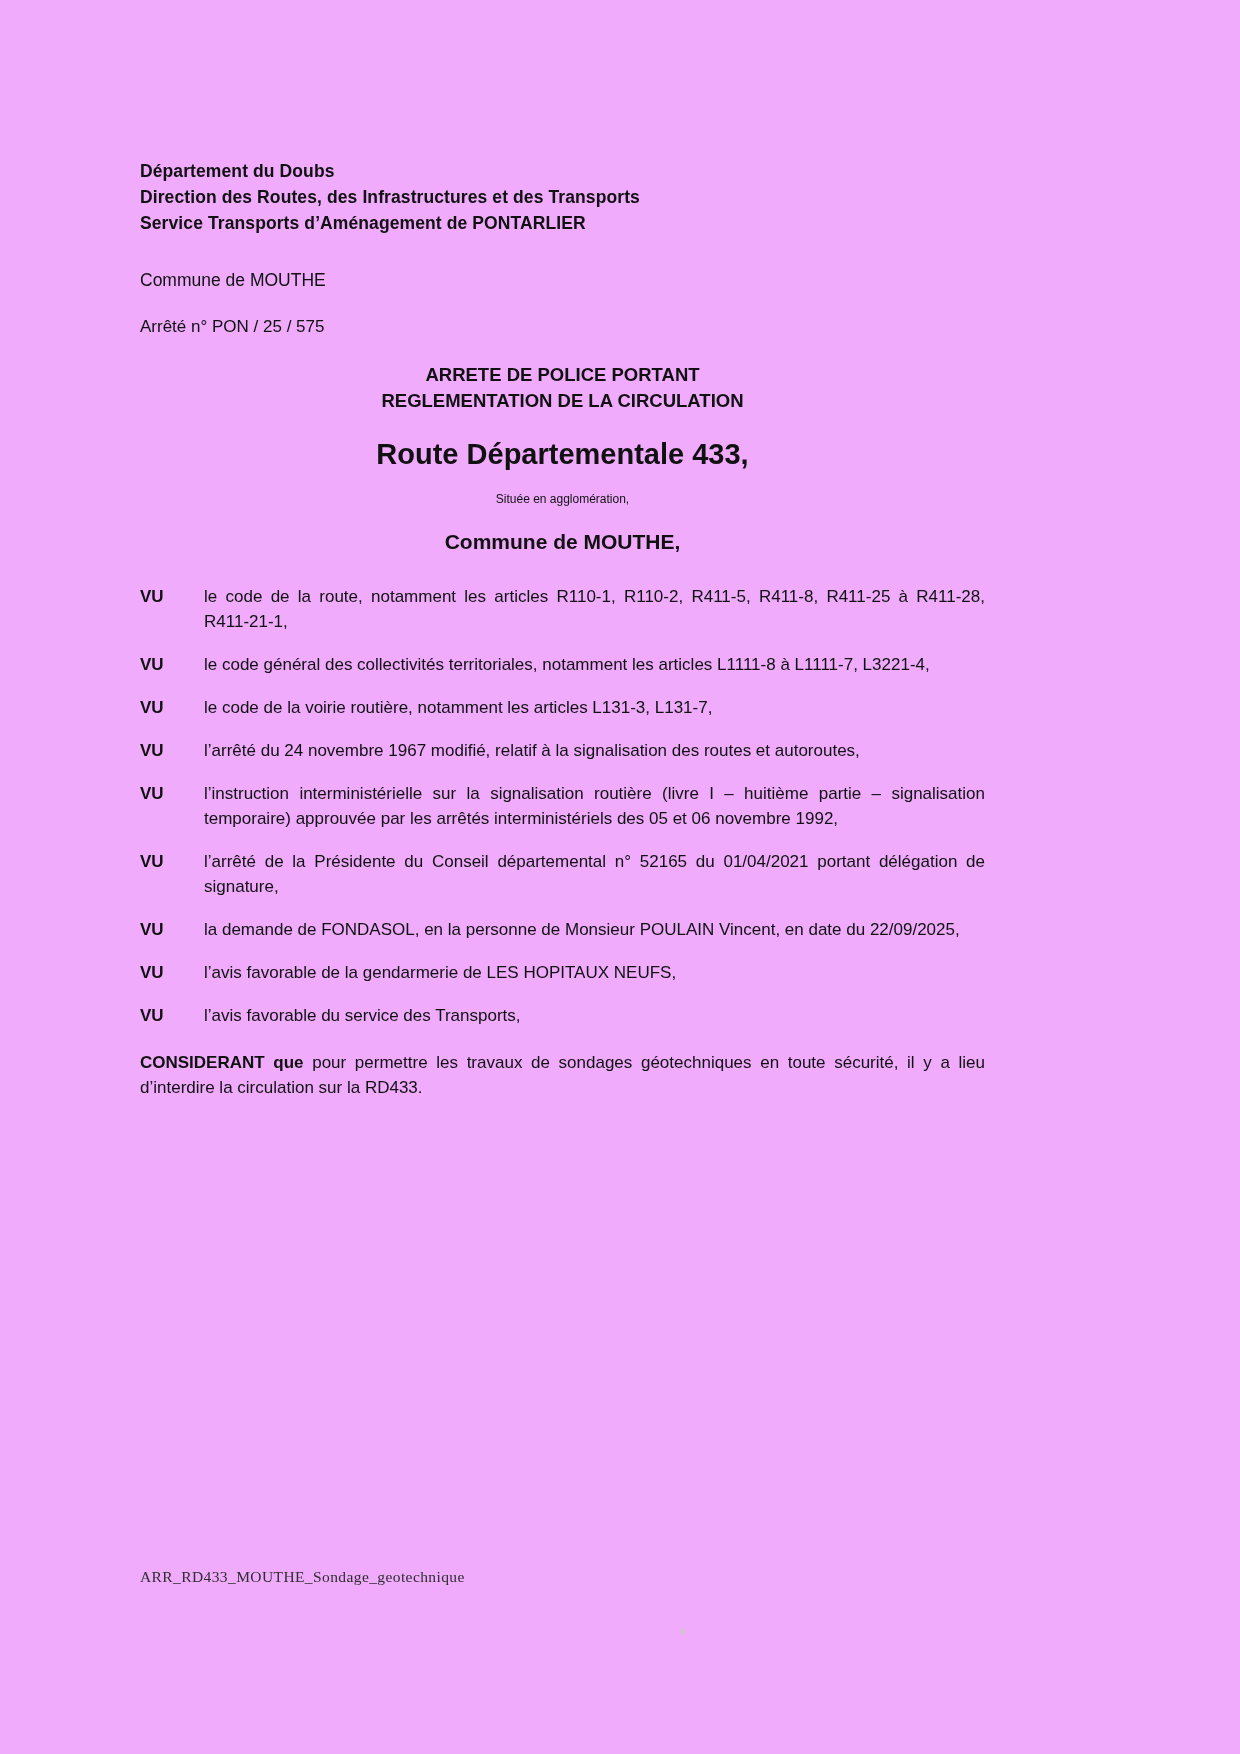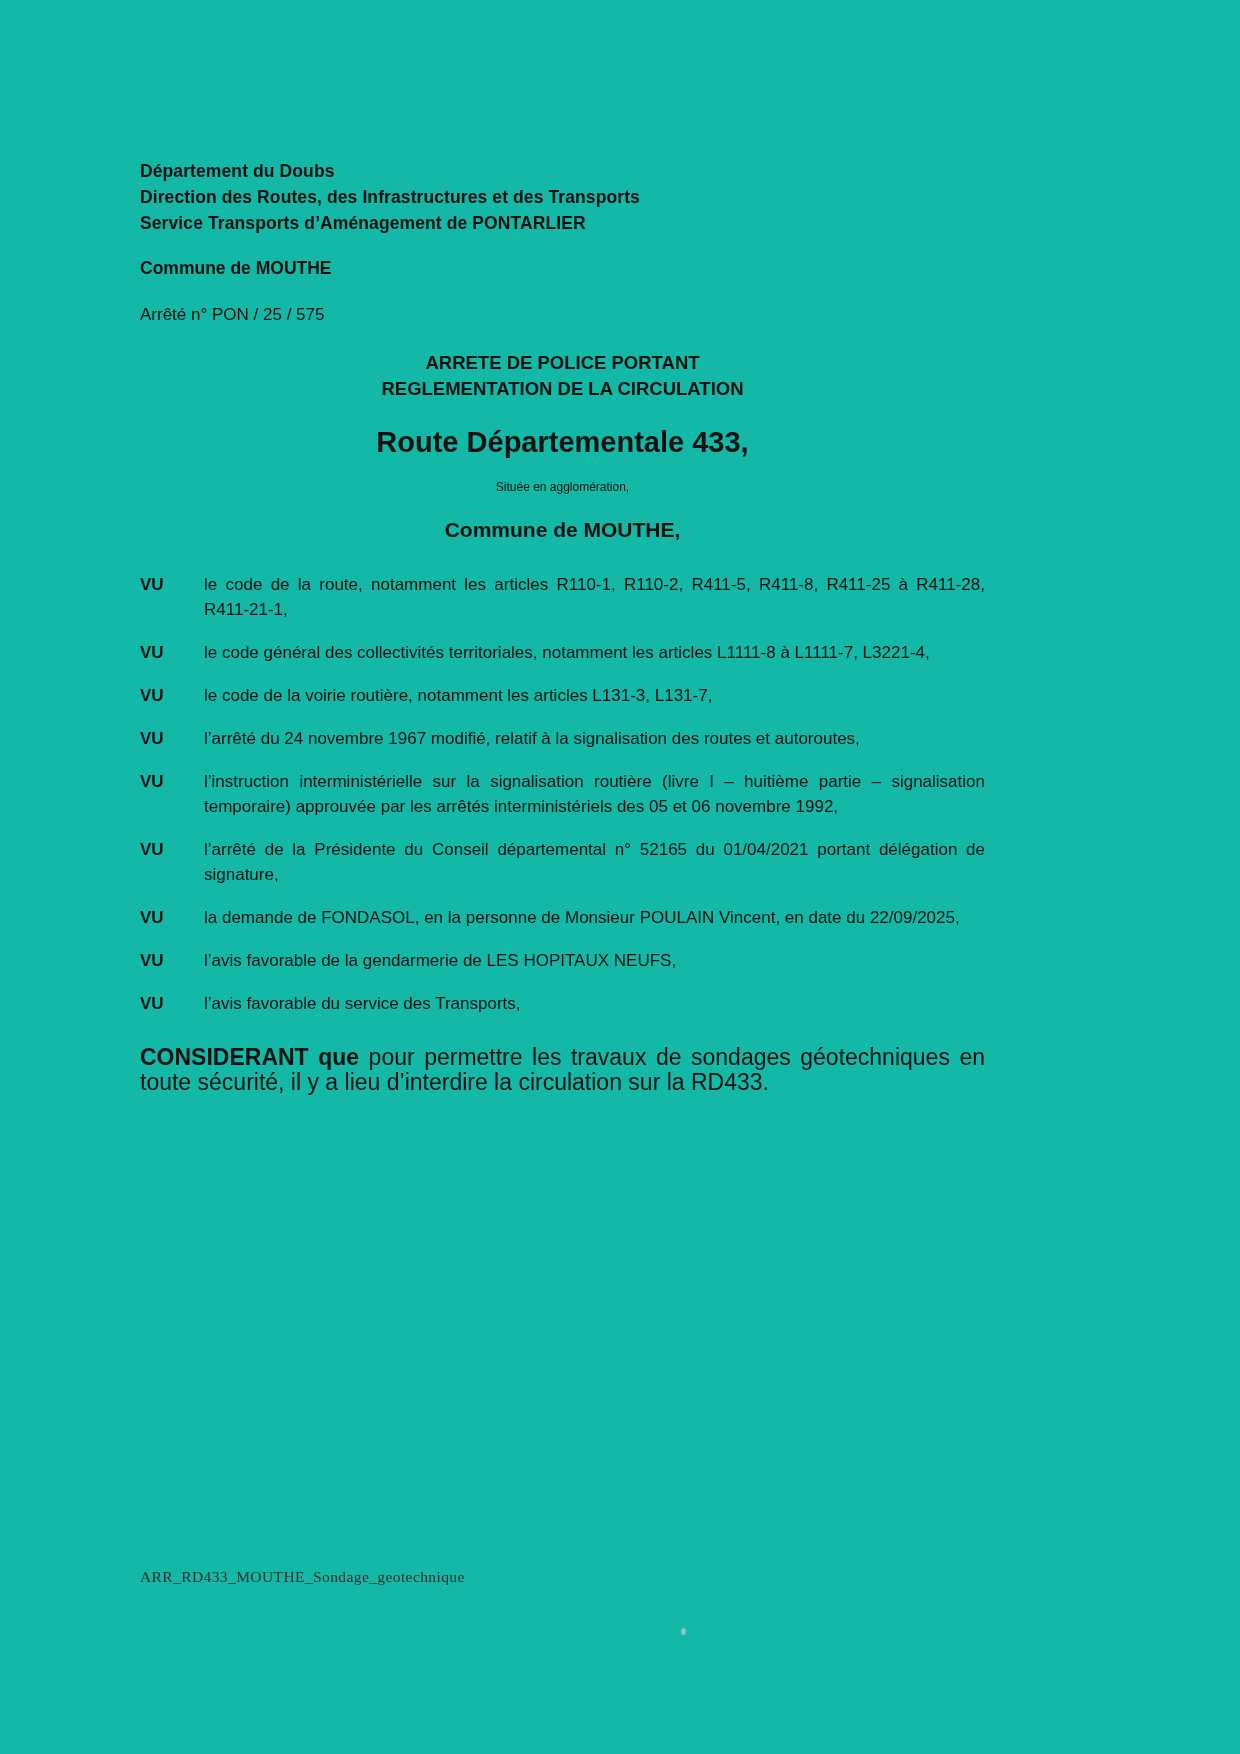--- a/index.html
+++ b/index.html
@@ -12,40 +12,40 @@
     height: 1754px;
     position: relative;
     font-family: "Liberation Sans", sans-serif;
     color: #111111;
     -webkit-font-smoothing: antialiased;
   }
   .page {
     position: relative;
     width: 1240px;
     height: 1754px;
-    background: #14b8a6;
+    background: #f0abfc;
     box-sizing: border-box;
     padding: 158px 255px 0 140px; 
   }
   .content {
     width: 845px;
   }
   .bold { font-weight: bold; }
 
   
   .hdr-line {
     font-size: 17.5px;
     line-height: 26px;
     font-weight: bold;
     letter-spacing: 0.1px;
   }
   .commune-line {
-    margin-top: 22px;
+    margin-top: 34px;
     font-size: 17.5px;
-    font-weight: bold;
+    font-weight: normal;
   }
   .arrete-num {
     margin-top: 26px;
     font-size: 17px;
     font-weight: normal;
   }
 
   
   .title-block { text-align: center; }
   .t-main {
@@ -89,22 +89,22 @@
   }
   .vu-text {
     font-size: 17px;
     line-height: 25px;
     text-align: justify;
     text-align-last: left;
   }
 
   
   .considerant {
-    margin-top: 29px;
-    font-size: 23px;
+    margin-top: 22px;
+    font-size: 17px;
     line-height: 25px;
     text-align: justify;
     text-align-last: left;
   }
 
   
   .footer {
     position: absolute;
     left: 140px;
     top: 1568px;

